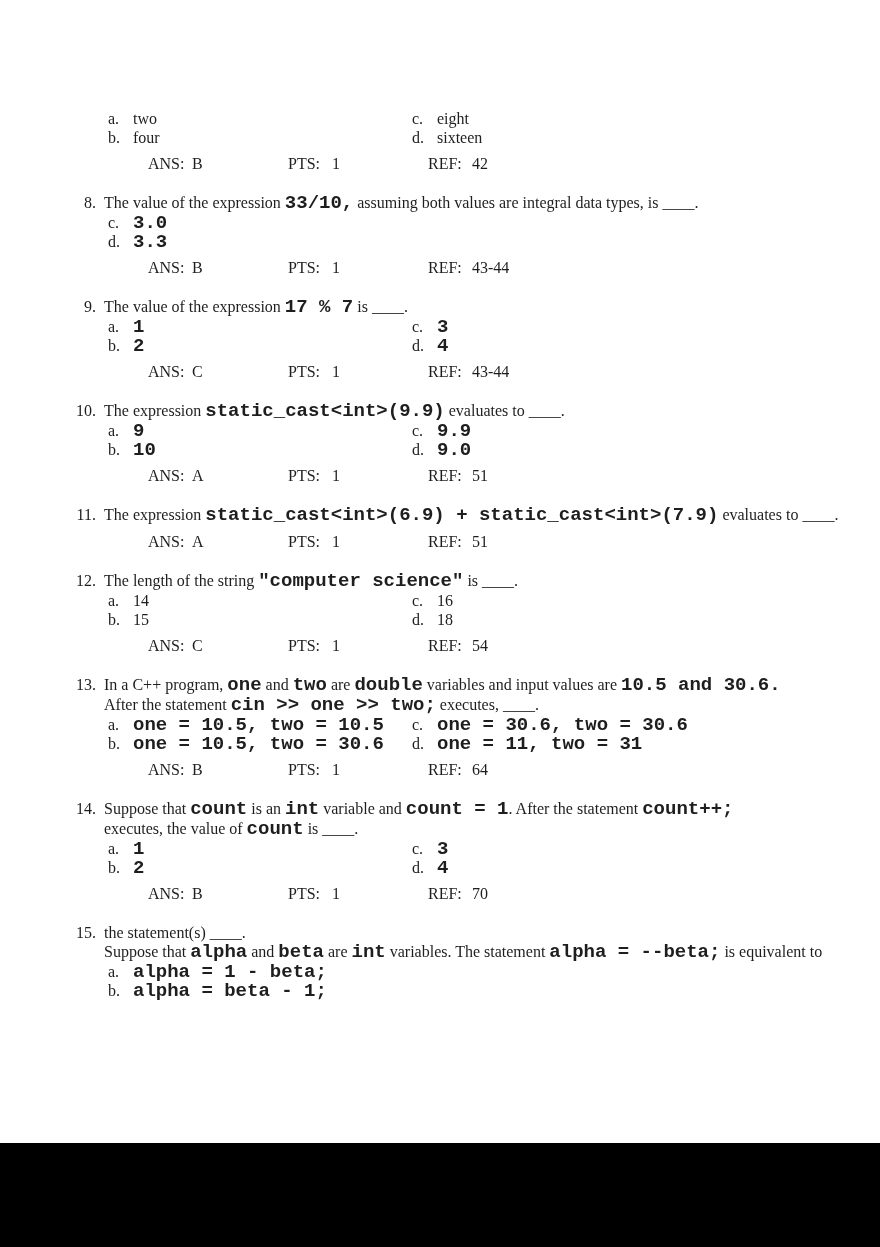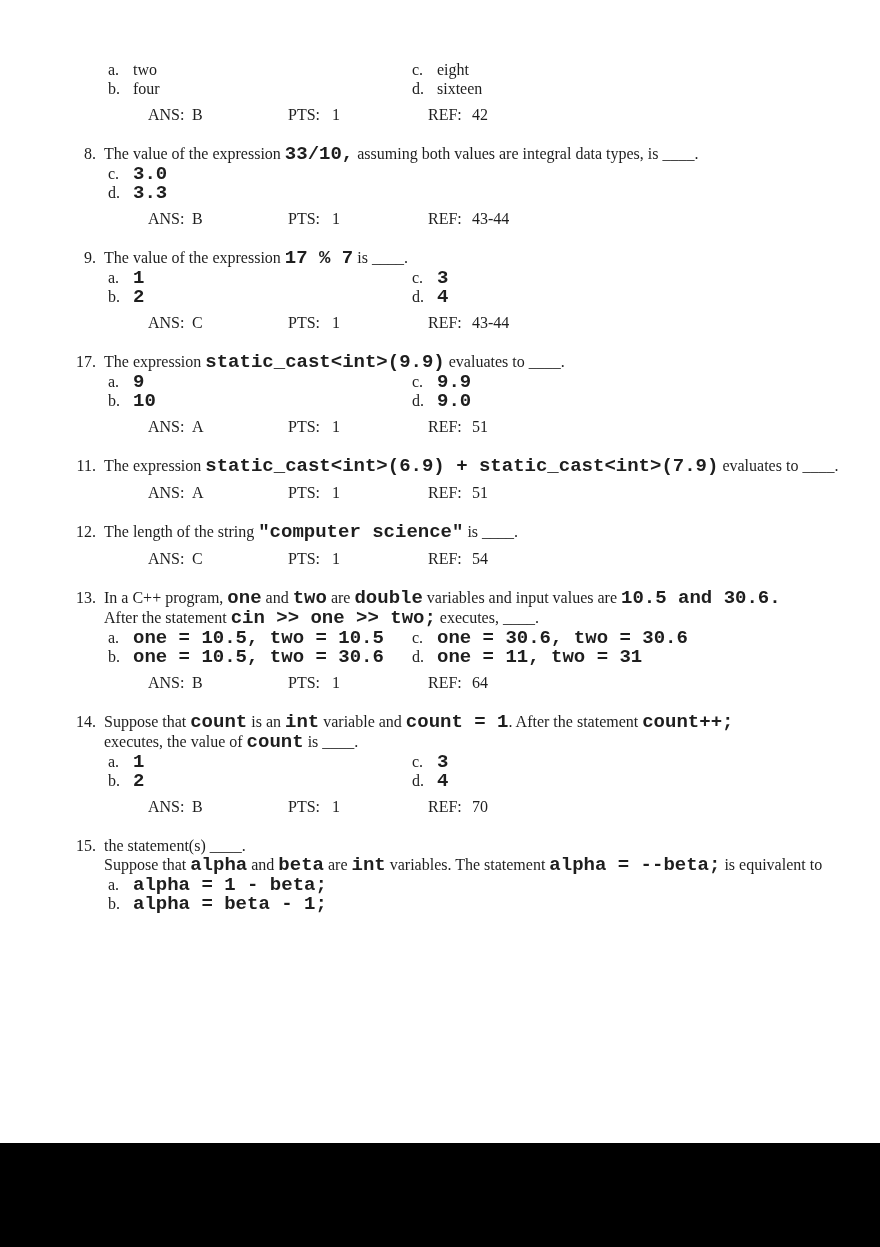--- a/index.html
+++ b/index.html
@@ -4,21 +4,21 @@
 <style>
   html, body { margin: 0; padding: 0; }
   body {
     width: 880px; height: 1247px;
     background: #ffffff;
     position: relative;
     overflow: hidden;
     font-family: "Liberation Serif", "DejaVu Serif", serif;
     color: #1e1e1e;
   }
-  .doc { padding: 60px 0 0 104px; }
+  .doc { padding: 109px 0 0 104px; }
   .question { position: relative; margin-top: 20px; }
   .question:first-child { margin-top: 0; }
   .q-num {
     position: absolute; left: -44px; top: 0;
     width: 36px; text-align: right;
     font-size: 16px; line-height: 19px;
   }
   .q-line { font-size: 16px; line-height: 19px; white-space: nowrap; }
   .mono {
     font-family: "Liberation Mono", "DejaVu Sans Mono", monospace;
@@ -96,21 +96,21 @@
             <div class="opt"><span class="opt-letter serif">d.</span><span class="mono">4</span></div>
           </div>
     </div>
     <div class="ans-row">
       <span class="ans-cell"><span class="ans-label">ANS:</span><span class="serif">C</span></span>
       <span class="ans-cell"><span class="ans-label">PTS:</span><span class="serif">1</span></span>
       <span class="ans-cell"><span class="ans-label">REF:</span><span class="serif">43-44</span></span>
     </div>
   </div>
       <div class="question">
-    <div class="q-num serif">17.</div>
+    <div class="q-num serif">10.</div>
     <div>
           <div class="q-line"><span class="serif">The expression </span><span class="mono">static_cast&lt;int&gt;(9.9)</span><span class="serif"> evaluates to ____.</span></div>
         </div>
     <div class="options">
       <div class="opt-col left">
             <div class="opt"><span class="opt-letter serif">a.</span><span class="mono">9</span></div>
             <div class="opt"><span class="opt-letter serif">b.</span><span class="mono">10</span></div>
           </div>
       <div class="opt-col right">
             <div class="opt"><span class="opt-letter serif">c.</span><span class="mono">9.9</span></div>
@@ -132,20 +132,30 @@
       <span class="ans-cell"><span class="ans-label">ANS:</span><span class="serif">A</span></span>
       <span class="ans-cell"><span class="ans-label">PTS:</span><span class="serif">1</span></span>
       <span class="ans-cell"><span class="ans-label">REF:</span><span class="serif">51</span></span>
     </div>
   </div>
       <div class="question">
     <div class="q-num serif">12.</div>
     <div>
           <div class="q-line"><span class="serif">The length of the string </span><span class="mono">"computer science"</span><span class="serif"> is ____.</span></div>
         </div>
+    <div class="options">
+      <div class="opt-col left">
+            <div class="opt"><span class="opt-letter serif">a.</span><span class="serif">14</span></div>
+            <div class="opt"><span class="opt-letter serif">b.</span><span class="serif">15</span></div>
+          </div>
+      <div class="opt-col right">
+            <div class="opt"><span class="opt-letter serif">c.</span><span class="serif">16</span></div>
+            <div class="opt"><span class="opt-letter serif">d.</span><span class="serif">18</span></div>
+          </div>
+    </div>
     <div class="ans-row">
       <span class="ans-cell"><span class="ans-label">ANS:</span><span class="serif">C</span></span>
       <span class="ans-cell"><span class="ans-label">PTS:</span><span class="serif">1</span></span>
       <span class="ans-cell"><span class="ans-label">REF:</span><span class="serif">54</span></span>
     </div>
   </div>
       <div class="question">
     <div class="q-num serif">13.</div>
     <div>
           <div class="q-line"><span class="serif">In a C++ program, </span><span class="mono">one</span><span class="serif"> and </span><span class="mono">two</span><span class="serif"> are </span><span class="mono">double</span><span class="serif"> variables and input values are </span><span class="mono">10.5 and 30.6.</span></div>

